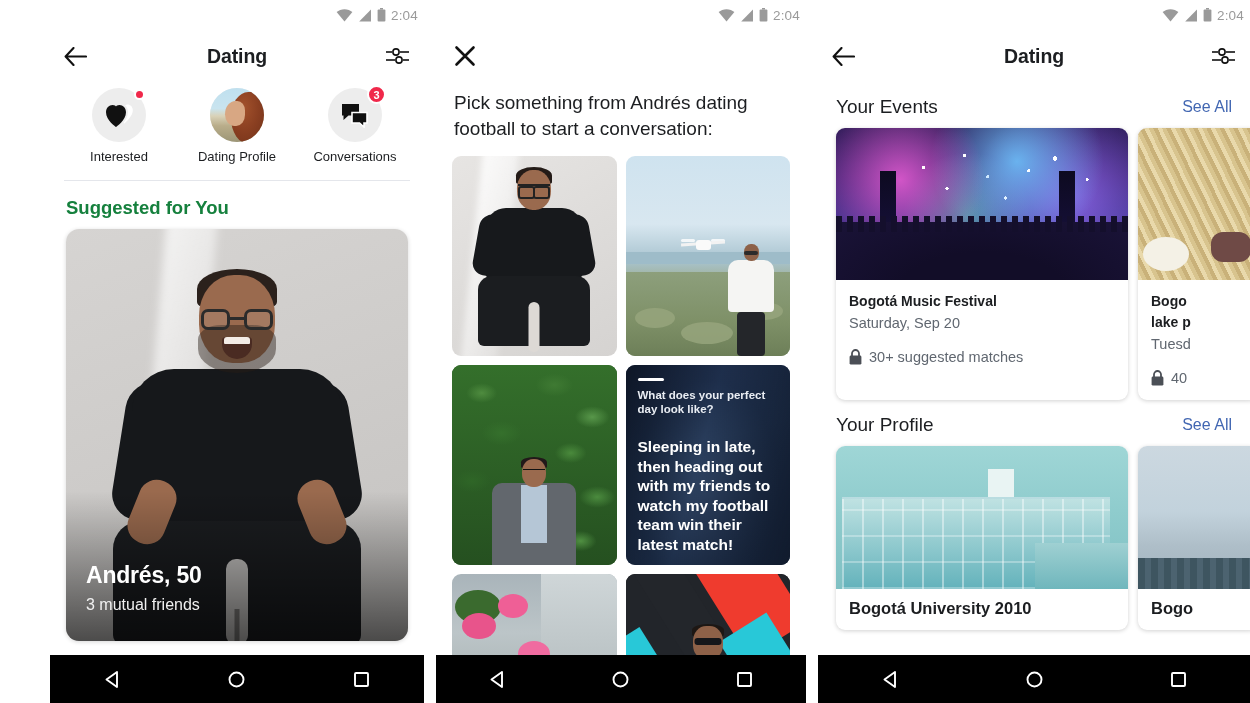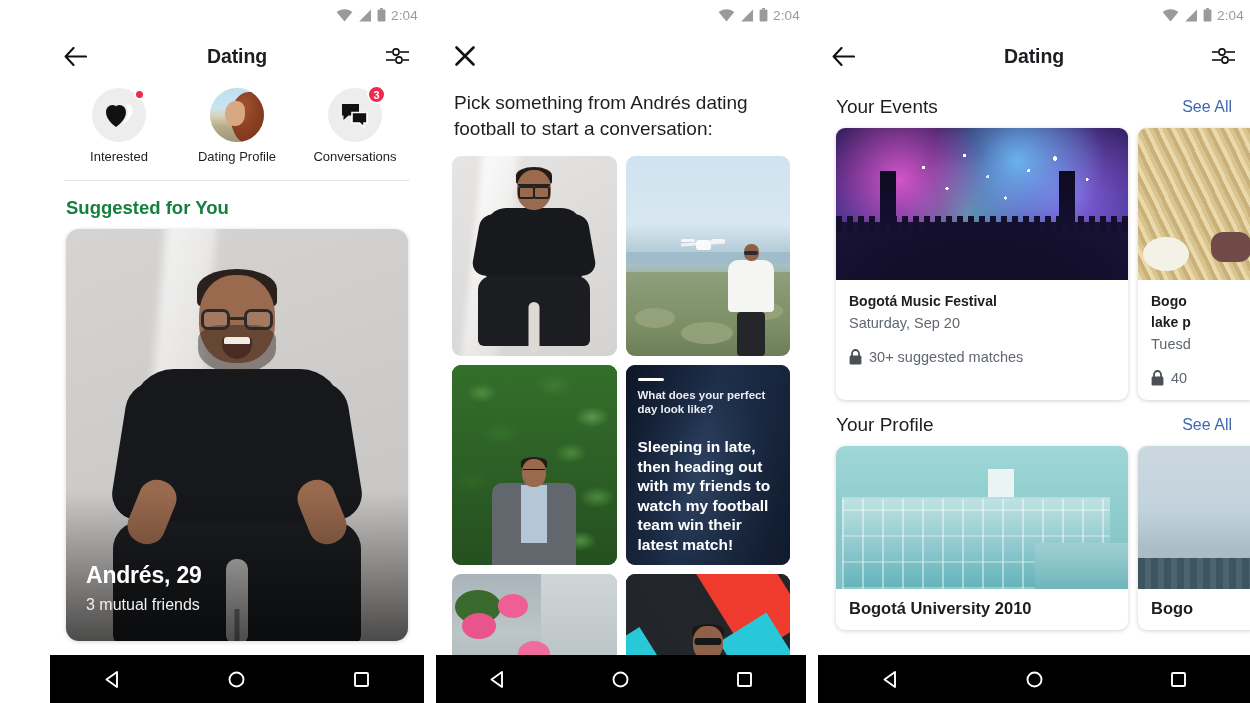--- a/index.html
+++ b/index.html
@@ -448,21 +448,21 @@
         <div class="m-head"></div>
         <div class="m-beard"></div>
         <div class="m-glass">
             <i></i>
             <b></b>
             <i></i>
           </div>
         <div class="m-mouth"></div>
       </div>
       <div class="card-scrim"></div>
-      <div class="card-name">Andrés, 29</div>
+      <div class="card-name">Andrés, 50</div>
       <div class="card-sub">3 mutual friends</div>
     </div>
 
     <div class="navbar">
       <div class="nav-btn">
         <svg width="19" height="19" viewBox="0 0 19 19">
             <path d="M14 2 3.5 9.5 14 17z" fill="none" stroke="#fff" stroke-width="1.9" stroke-linejoin="round"></path>
           </svg>
       </div>
       <div class="nav-btn">

